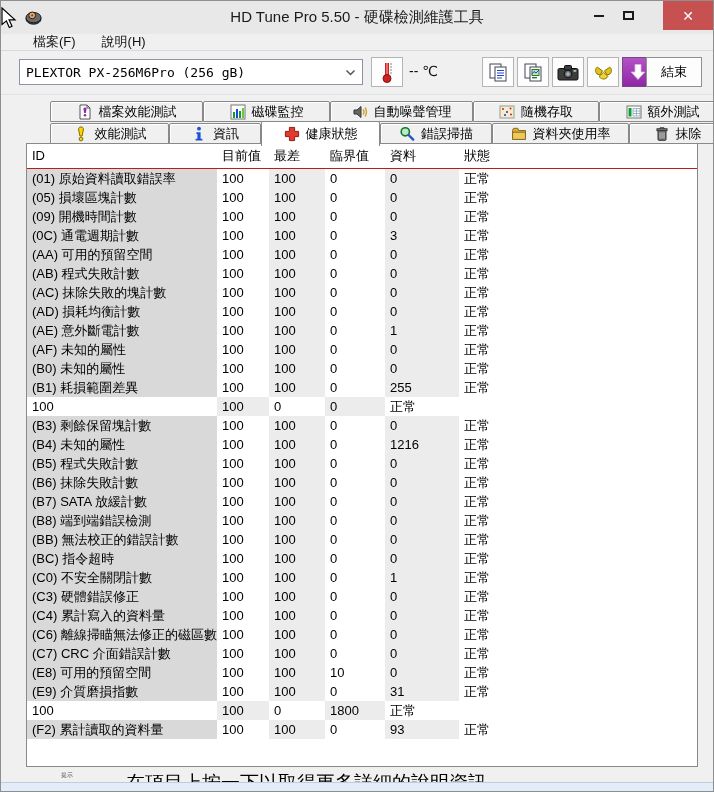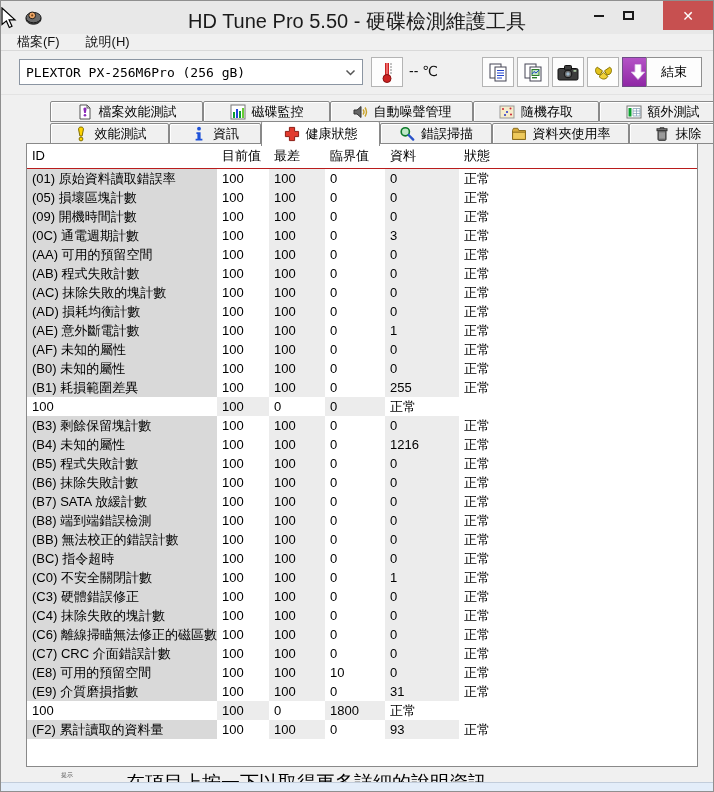--- a/index.html
+++ b/index.html
@@ -5,30 +5,30 @@
   * { margin:0; padding:0; box-sizing:border-box; }
   html,body { background:#cfcfcf; }
   body { font-family:"Liberation Sans","DejaVu Sans",sans-serif; }
   #win {
     position:relative; width:714px; height:792px;
     background:#f0f0f0; border:1px solid #8f8f8f; overflow:hidden;
   }
   
   .titlebar { position:absolute; top:0; left:0; right:0; height:33px; background:#e8e8e8; }
   .app-icon { position:absolute; left:24px; top:8px; width:17px; height:17px; }
-  .title-text { position:absolute; left:0; right:0; top:7px; text-align:center; font-size:20px; color:#1a1a1a; }
+  .title-text { position:absolute; left:0; right:0; top:7px; text-align:center; font-size:15px; color:#1a1a1a; }
   .winctl { position:absolute; top:0; height:29px; display:flex; align-items:center; justify-content:center; }
   .btn-min { right:100px; width:29px; }
   .btn-max { right:70px; width:29px; }
   .btn-close { right:0; width:50px; background:#c75050; }
   .glyph-min { width:10px; height:2px; background:#1a1a1a; }
   .glyph-max { width:11px; height:9px; border:2px solid #1a1a1a; background:transparent; }
   .glyph-close { color:#fff; font-size:14px; font-weight:bold; line-height:1; }
   
-  .menubar { position:absolute; top:33px; left:0; right:0; height:17px; background:#f0f0f0; border-bottom:1px solid #d9d9d9; display:flex; align-items:center; padding-left:16px; gap:26px; }
+  .menubar { position:absolute; top:33px; left:0; right:0; height:17px; background:#f0f0f0; border-bottom:1px solid #d9d9d9; display:flex; align-items:center; padding-left:32px; gap:26px; }
   .menu-item { font-size:13px; color:#111; }
   
   .toolbar { position:absolute; top:51px; left:0; right:0; height:43px; border-bottom:1px solid #e3e3e3; }
   .combo { position:absolute; left:18px; top:7px; width:344px; height:26px; background:#fff; border:1px solid #8b95a2; display:flex; align-items:center; padding:0 6px; }
   .combo-text { flex:1; font-family:"DejaVu Sans Mono","Liberation Mono",monospace; font-size:13px; color:#000; white-space:nowrap; overflow:hidden; }
   .tbtn { position:absolute; top:5px; width:32px; height:30px; background:#fdfdfd; border:1px solid #b4b4b4; display:flex; align-items:center; justify-content:center; }
   .btn-thermo { left:370px; }
   .temp-read { position:absolute; left:408px; top:11px; font-size:14px; color:#111; }
   .btn-copytext { left:481px; }
   .btn-copyimg  { left:516px; }
@@ -488,21 +488,21 @@
         </div>
         <div class="trow">
           <div class="cell col-id">(C3) 硬體錯誤修正</div>
           <div class="cell col-cur">100</div>
           <div class="cell col-worst">100</div>
           <div class="cell col-thr">0</div>
           <div class="cell col-data">0</div>
           <div class="cell col-status">正常</div>
         </div>
         <div class="trow">
-          <div class="cell col-id">(C4) 抹除失敗的塊計數</div>
+          <div class="cell col-id">(C4) 累計寫入的資料量</div>
           <div class="cell col-cur">100</div>
           <div class="cell col-worst">100</div>
           <div class="cell col-thr">0</div>
           <div class="cell col-data">0</div>
           <div class="cell col-status">正常</div>
         </div>
         <div class="trow">
           <div class="cell col-id">(C6) 離線掃瞄無法修正的磁區數</div>
           <div class="cell col-cur">100</div>
           <div class="cell col-worst">100</div>

